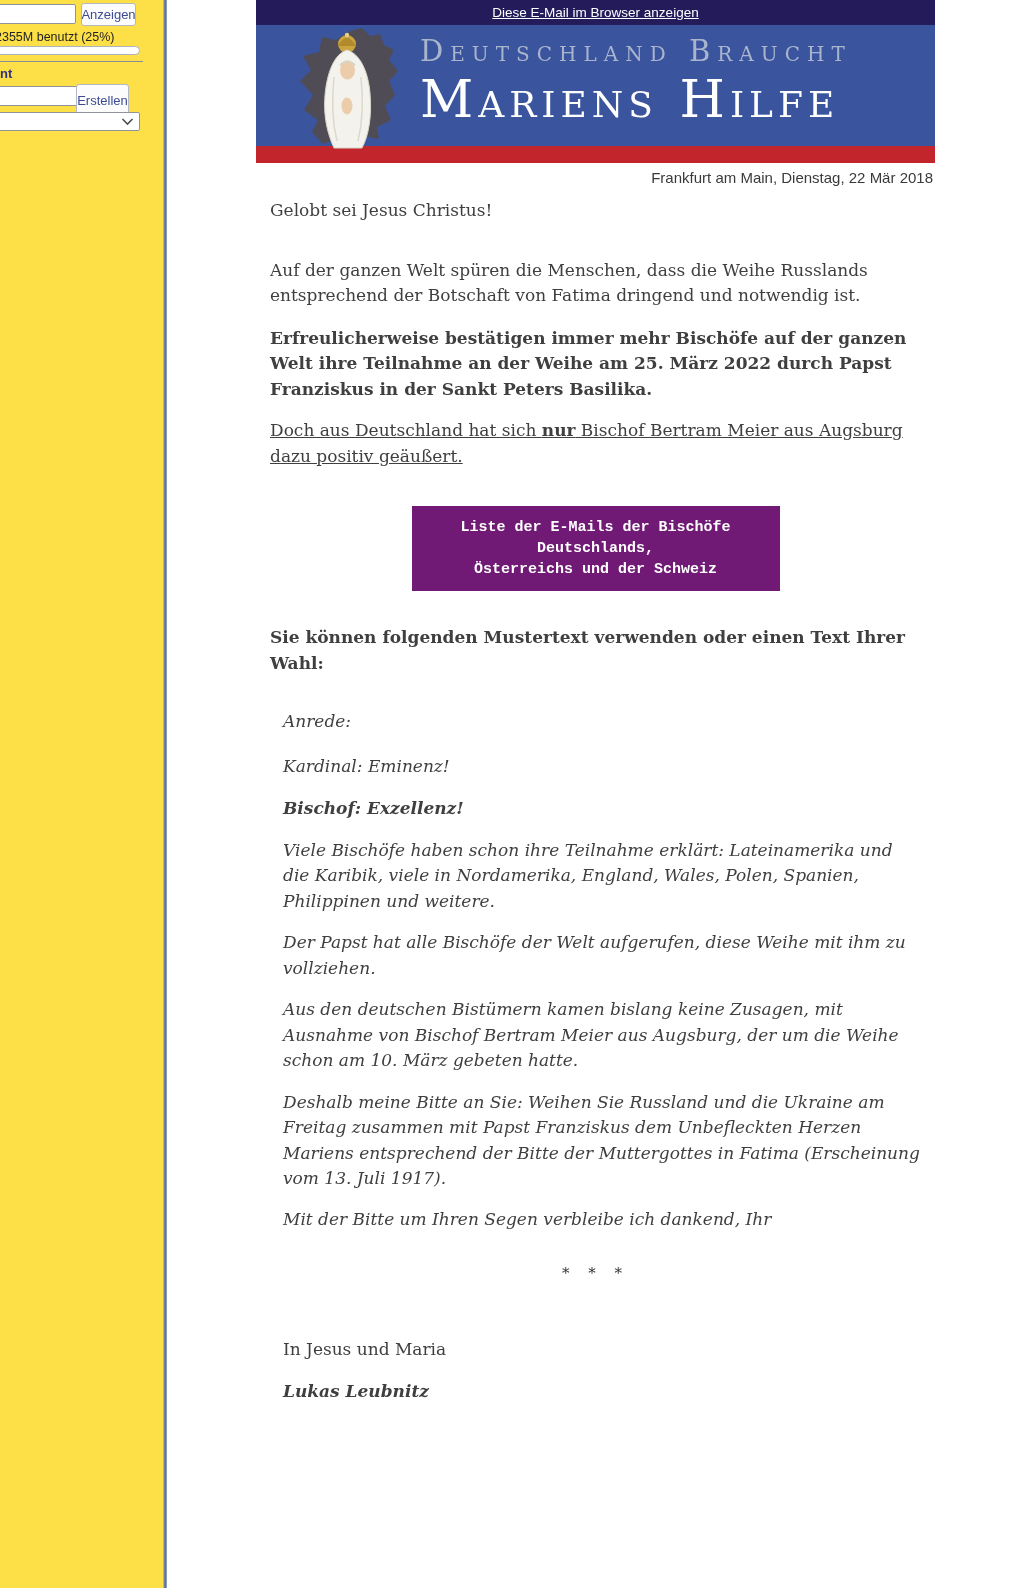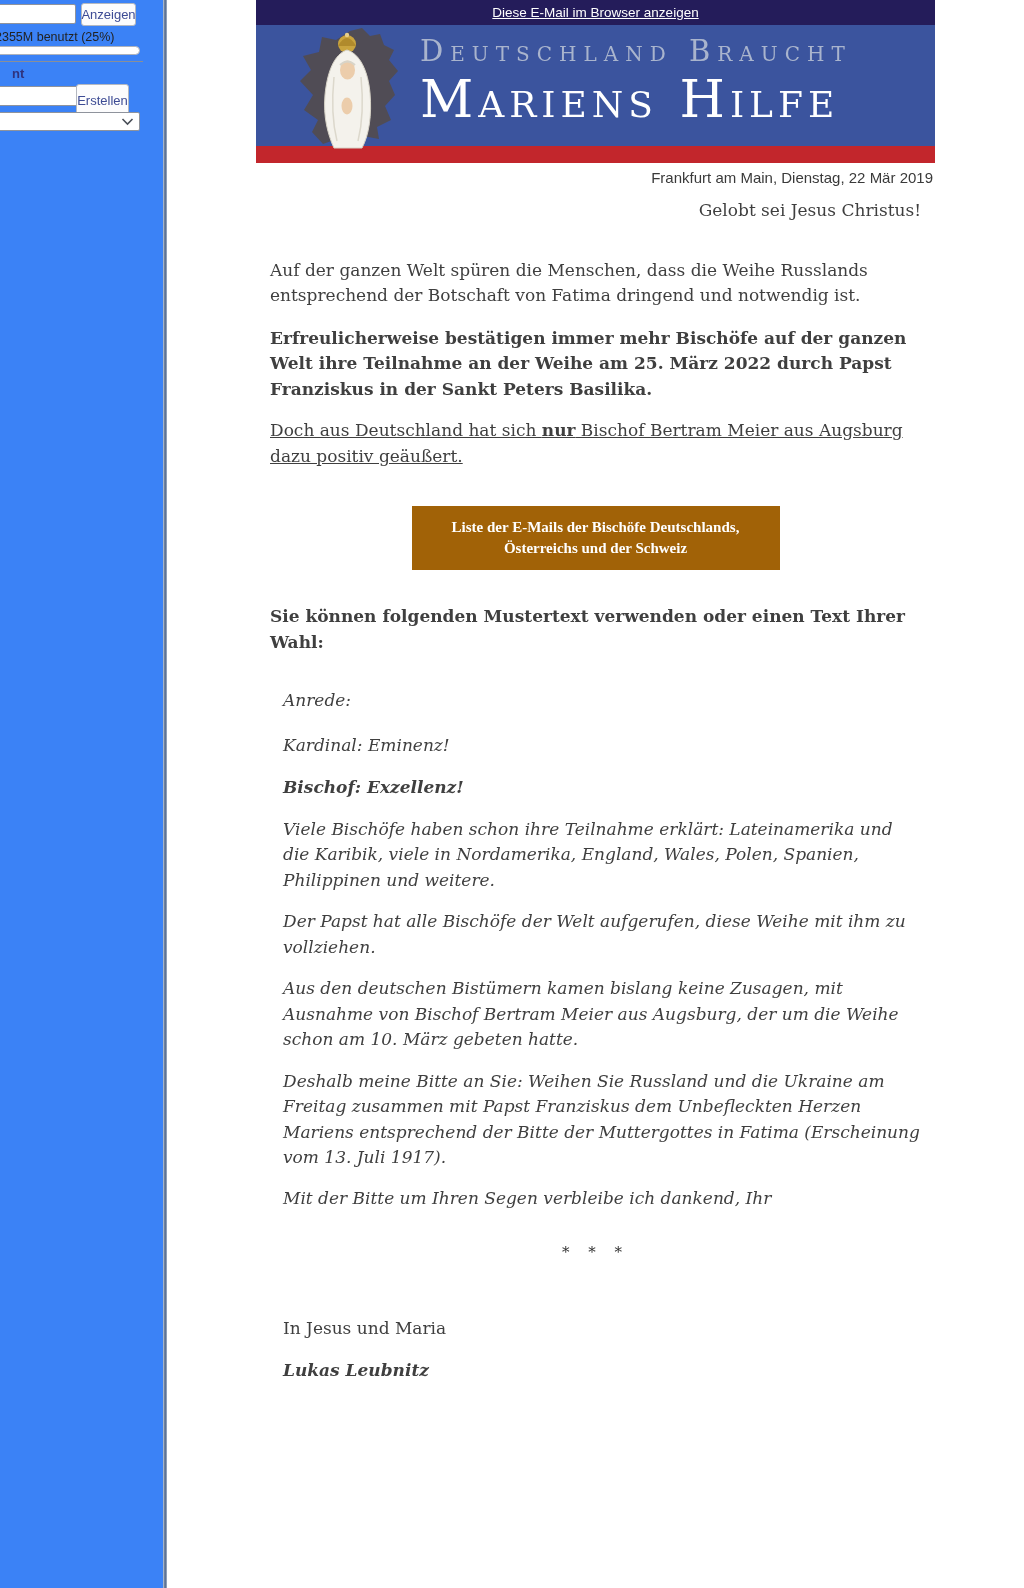--- a/index.html
+++ b/index.html
@@ -1,40 +1,40 @@
 <!DOCTYPE html>
 <html><head>
 <meta charset="utf-8">
 <style>
   html,body{margin:0;padding:0;}
   body{
     width:1024px;height:1588px;position:relative;overflow:hidden;
     background:#ffffff;font-family:"Liberation Sans",sans-serif;
   }
   
-  .sidebar{position:absolute;left:0;top:0;width:163px;height:1588px;background:#3b82f6;}
+  .sidebar{position:absolute;left:0;top:0;width:163px;height:1588px;background:#fde047;}
   .sb-input{
     position:absolute;background:#fff;border:1px solid #8f939c;border-radius:2px;
     font-size:12px;padding:0 4px;box-sizing:border-box;
   }
   .sb-btn{
     position:absolute;background:#fcfcfd;border:1px solid #b4b8c0;border-radius:3px;
     color:#3d4b94;font-size:13px;font-family:"Liberation Sans",sans-serif;
     display:flex;align-items:center;justify-content:center;cursor:pointer;box-sizing:border-box;
   }
   .sb-storage{
     position:absolute;left:-5px;top:30px;font-size:12.5px;color:#222;white-space:nowrap;
   }
   .sb-progress{
     position:absolute;left:-12px;top:46px;width:152px;height:9px;background:#fff;
     border:1px solid #adb2bc;border-radius:5px;box-sizing:border-box;
   }
   .sb-divider{position:absolute;left:-12px;top:61px;width:155px;height:1px;background:#8a8f96;}
   .sb-label{
-    position:absolute;left:0;top:66px;font-size:13px;font-weight:bold;color:#2f337e;padding-left:12px;
+    position:absolute;left:0;top:66px;font-size:13px;font-weight:bold;color:#2f337e;
   }
   .sb-select{
     position:absolute;left:-12px;top:112px;width:152px;height:19px;background:#fff;
     border:1px solid #8f939c;border-radius:2px;box-sizing:border-box;
     display:flex;align-items:center;justify-content:flex-end;padding-right:5px;cursor:pointer;
   }
   
   .panel-divider{
     position:absolute;left:163px;top:0;width:4px;height:1588px;
     background:linear-gradient(to right,#c2cddb,#5e7394 45%,#5e7394 70%,#aebcd0);
@@ -64,26 +64,26 @@
     font-family:"DejaVu Serif","Liberation Serif",serif;font-size:17px;
     color:#3f3f3f;line-height:25.5px;
   }
   .email-body p{margin:0;}
   .u{text-decoration:underline;}
   .b{font-weight:bold;}
   .quote{font-style:italic;margin-left:13px !important;}
   .noital{font-style:normal;}
   .cta{
     display:block;width:368px;margin-left:auto;margin-right:auto;
-    background:#a16207;border:none;cursor:pointer;padding:11px 10px;box-sizing:border-box;
-    text-align:center;color:#ffffff;font-family:Liberation Serif, serif;
+    background:#701a75;border:none;cursor:pointer;padding:11px 10px;box-sizing:border-box;
+    text-align:center;color:#ffffff;font-family:Liberation Mono, monospace;
     font-size:15px;font-weight:bold;line-height:21px;
   }
   .stars{text-align:center;letter-spacing:7px;font-size:15px;color:#333;}
-  .mt11{margin-top:11px !important;text-align:right;}  .mt15{margin-top:15px !important;}
+  .mt11{margin-top:11px !important;}  .mt15{margin-top:15px !important;}
   .mt16{margin-top:16px !important;}  .mt17{margin-top:17px !important;font-weight:bold;}
   .mt18{margin-top:18px !important;}  .mt19{margin-top:19px !important;}
   .mt29{margin-top:29px !important;}  .mt33{margin-top:33px !important;}
   .mt34{margin-top:34px !important;}  .mt37{margin-top:37px !important;}
   .mt50{margin-top:50px !important;}
 </style>
 </head>
 <body>
 
 <div class="sidebar">
@@ -142,21 +142,21 @@
           <ellipse cx="57" cy="79" rx="5.5" ry="8.5" fill="#eccdab"></ellipse>
         </svg>
       </div>
 
       <div class="banner-text">
         <div class="banner-t1">Deutschland Braucht</div>
         <div class="banner-t2">Mariens Hilfe</div>
       </div>
     </div>
 
-    <div class="dateline">Frankfurt am Main, Dienstag, 22 Mär 2019</div>
+    <div class="dateline">Frankfurt am Main, Dienstag, 22 Mär 2018</div>
 
     <div class="email-body">
       <p class="mt11">Gelobt sei Jesus Christus!</p>
 
       <p class="mt34">Auf der ganzen Welt spüren die Menschen, dass die Weihe Russlands entsprechend der Botschaft von Fatima dringend und notwendig ist.</p>
 
       <p class="mt17">Erfreulicherweise bestätigen immer mehr Bischöfe auf der ganzen Welt ihre Teilnahme an der Weihe am 25. März 2022 durch Papst Franziskus in der Sankt Peters Basilika.</p>
 
       <p class="mt16 u">
         <span>Doch aus Deutschland hat sich </span><span class="b">nur</span><span> Bischof Bertram Meier aus Augsburg dazu positiv geäußert.</span>

